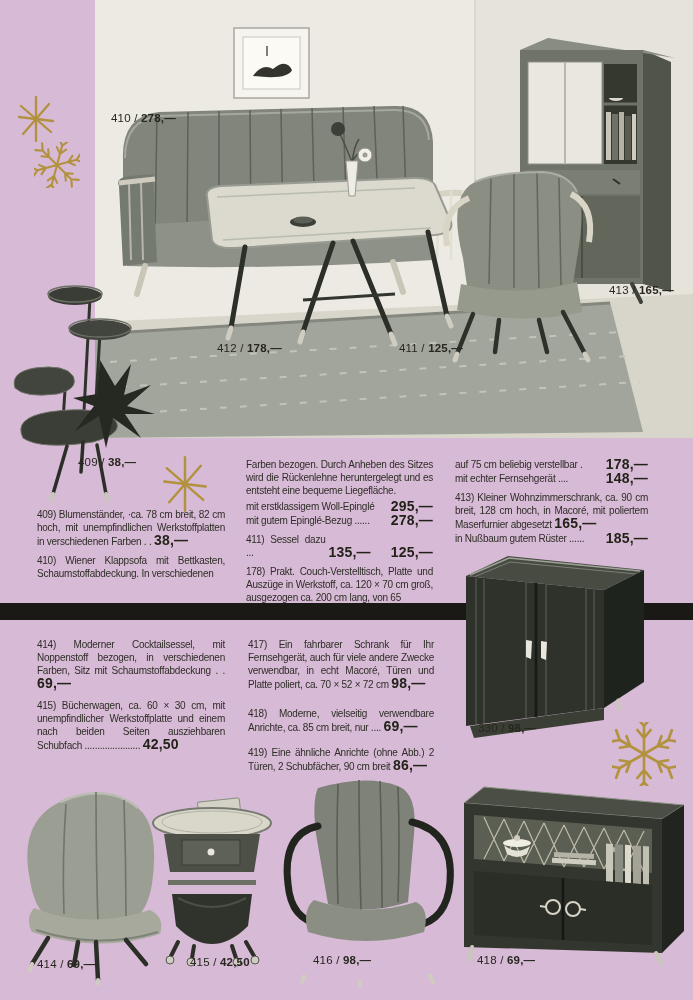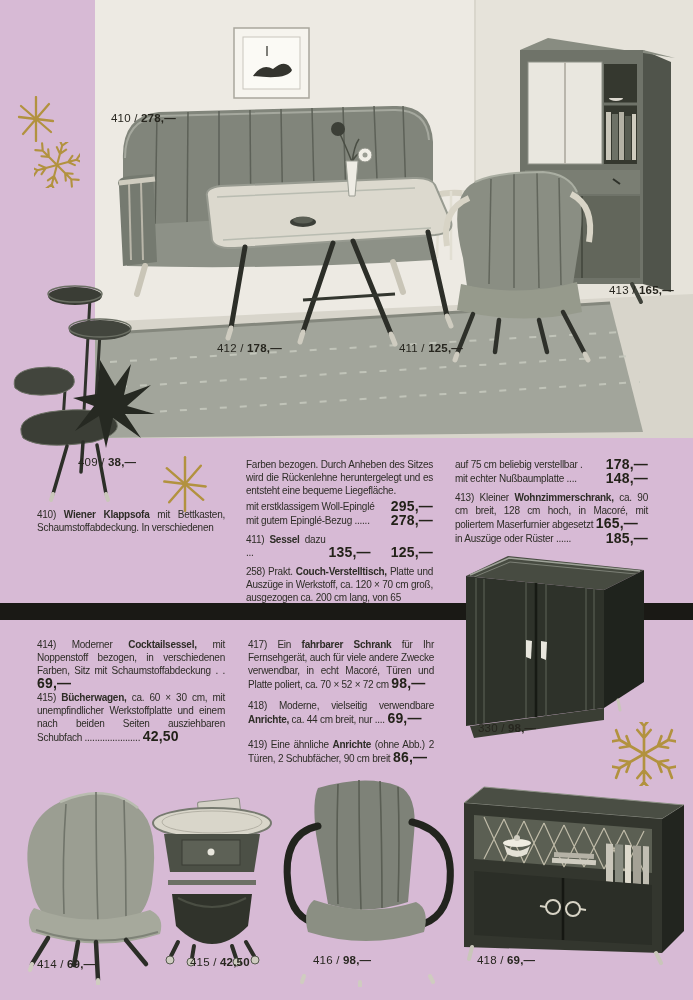--- a/index.html
+++ b/index.html
@@ -17,21 +17,21 @@
   .z3{z-index:3;}
   
   .plabel{
     position:absolute;z-index:5;white-space:nowrap;
     font-size:11.5px;color:#27261f;letter-spacing:.2px;
   }
   .plabel .pl-price{font-weight:700;}
   
   .col{position:absolute;text-align:justify;font-size:10px;line-height:13px;letter-spacing:-0.25px;color:#2e2d27;z-index:4;}
   .para{margin:0 0 6px 0;}
-  .b{font-weight:700;}
+  .b{font-weight:400;}
   .price{font-weight:700;font-size:14px;letter-spacing:.2px;white-space:nowrap;color:#232219;}
   .prow{display:flex;align-items:flex-end;margin:0 0 1px 0;}
   .prow .rlab{flex:0 1 auto;padding-right:3px;}
   .prow .price{margin-left:auto;}
   .gap{margin-top:6px;}
   .deco{position:absolute;z-index:4;}
 </style>
 </head>
 <body>
 
@@ -225,65 +225,66 @@
       <path d="M0 0 L0 -21 M0 -21 L-5 -27 M0 -21 L5 -27 M0 -12 L-5 -18 M0 -12 L5 -18"></path>
       <path transform="rotate(60)" d="M0 0 L0 -21 M0 -21 L-5 -27 M0 -21 L5 -27 M0 -12 L-5 -18 M0 -12 L5 -18"></path>
       <path transform="rotate(120)" d="M0 0 L0 -21 M0 -21 L-5 -27 M0 -21 L5 -27 M0 -12 L-5 -18 M0 -12 L5 -18"></path>
       <path transform="rotate(180)" d="M0 0 L0 -21 M0 -21 L-5 -27 M0 -21 L5 -27 M0 -12 L-5 -18 M0 -12 L5 -18"></path>
       <path transform="rotate(240)" d="M0 0 L0 -21 M0 -21 L-5 -27 M0 -21 L5 -27 M0 -12 L-5 -18 M0 -12 L5 -18"></path>
       <path transform="rotate(300)" d="M0 0 L0 -21 M0 -21 L-5 -27 M0 -21 L5 -27 M0 -12 L-5 -18 M0 -12 L5 -18"></path>
     </g>
   </svg>
 
   <div class="col" style="left:37px;top:508px;width:188px">
+    <p class="para"><span><span>409) </span><span class="b">Blumenständer,</span><span> ·ca. 78 cm breit, 82 cm hoch, mit unempfindlichen Werkstoffplatten in verschiedenen Farben . .  </span></span><span class="price">38,—</span></p>
     <p class="para"><span><span>410) </span><span class="b">Wiener Klappsofa</span><span> mit Bettkasten, Schaumstoffabdeckung. In verschiedenen</span></span></p>
   </div>
 
   <div class="col" style="left:246px;top:458px;width:187px">
     <p class="para" style="margin-bottom:3px"><span><span>Farben bezogen. Durch Anheben des Sitzes wird die Rückenlehne heruntergelegt und es entsteht eine bequeme Liegefläche.</span></span></p>
     <div class="prow">
       <span class="rlab">mit erstklassigem Woll-Epinglé</span>
       <span class="price">295,—</span>
     </div>
     <div class="prow">
       <span class="rlab">mit gutem Epinglé-Bezug ......</span>
       <span class="price">278,—</span>
     </div>
     <div class="prow gap">
       <span class="rlab"><span>411) </span><span class="b">Sessel</span><span> dazu  ...</span></span>
       <span class="price">135,—</span>
       <span class="price" style="margin-left:20px">125,—</span>
     </div>
-    <p class="para gap"><span><span>258) Prakt. </span><span class="b">Couch-Verstelltisch,</span><span> Platte und Auszüge in Werkstoff, ca. 120 × 70 cm groß, ausgezogen ca. 200 cm lang, von 65</span></span></p>
+    <p class="para gap"><span><span>178) Prakt. </span><span class="b">Couch-Verstelltisch,</span><span> Platte und Auszüge in Werkstoff, ca. 120 × 70 cm groß, ausgezogen ca. 200 cm lang, von 65</span></span></p>
   </div>
 
   <div class="col" style="left:455px;top:458px;width:193px">
     <div class="prow">
       <span class="rlab">auf 75 cm beliebig verstellbar .</span>
       <span class="price">178,—</span>
     </div>
     <div class="prow">
-      <span class="rlab">mit echter Nußbaumplatte ....</span>
+      <span class="rlab">mit echter Fernsehgerät ....</span>
       <span class="price">148,—</span>
     </div>
     <p class="para gap" style="margin-bottom:1px"><span><span>413) Kleiner </span><span class="b">Wohnzimmerschrank,</span><span> ca. 90 cm breit, 128 cm hoch, in Macoré, mit poliertem Maserfurnier abgesetzt  </span></span><span class="price">165,—</span></p>
     <div class="prow">
-      <span class="rlab">in Auszüge oder Rüster ......</span>
+      <span class="rlab">in Nußbaum gutem Rüster ......</span>
       <span class="price">185,—</span>
     </div>
   </div>
 
   <div class="col" style="left:37px;top:638px;width:188px">
-    <p class="para" style="margin-bottom:0"><span><span>414) Moderner </span><span class="b">Cocktailsessel,</span><span> mit Noppenstoff bezogen, in verschiedenen Farben, Sitz mit Schaumstoffabdeckung . .  </span></span><span class="price">69,—</span></p>
+    <p class="para" style="margin-bottom:8px"><span><span>414) Moderner </span><span class="b">Cocktailsessel,</span><span> mit Noppenstoff bezogen, in verschiedenen Farben, Sitz mit Schaumstoffabdeckung . .  </span></span><span class="price">69,—</span></p>
     <p class="para" style="margin-bottom:8px"><span><span>415) </span><span class="b">Bücherwagen,</span><span> ca. 60 × 30 cm, mit unempfindlicher Werkstoffplatte und einem nach beiden Seiten ausziehbaren Schubfach ......................  </span></span><span class="price">42,50</span></p>
   </div>
 
   <div class="col" style="left:248px;top:638px;width:186px">
-    <p class="para" style="margin-bottom:8px"><span><span>417) Ein </span><span class="b">fahrbarer Schrank</span><span> für Ihr Fernsehgerät, auch für viele andere Zwecke verwendbar, in echt Macoré, Türen und Platte poliert, ca. 70 × 52 × 72 cm  </span></span><span class="price">98,—</span></p>
-    <p class="para" style="margin-bottom:12px"><span><span>418) Moderne, vielseitig verwendbare </span><span class="b">Anrichte,</span><span> ca. 44 cm breit, nur ....  </span></span><span class="price">69,—</span></p>
+    <p class="para" style="margin-bottom:16px"><span><span>417) Ein </span><span class="b">fahrbarer Schrank</span><span> für Ihr Fernsehgerät, auch für viele andere Zwecke verwendbar, in echt Macoré, Türen und Platte poliert, ca. 70 × 52 × 72 cm  </span></span><span class="price">98,—</span></p>
+    <p class="para" style="margin-bottom:12px"><span><span>418) Moderne, vielseitig verwendbare </span><span class="b">Anrichte,</span><span> ca. 85 cm breit, nur ....  </span></span><span class="price">69,—</span></p>
     <p class="para"><span><span>419) Eine ähnliche </span><span class="b">Anrichte</span><span> (ohne Abb.) 2 Türen, 2 Schubfächer, 90 cm breit  </span></span><span class="price">86,—</span></p>
   </div>
 
   <div class="photo z2" style="left:452px;top:540px;width:200px;height:200px">
     <svg viewBox="0 0 200 200">
       <polygon points="14,36 56,16 192,30 152,50" fill="#474b41"></polygon>
       <polyline points="18,35 57,18 188,31" fill="none" stroke="#9fa399" stroke-width="1.5"></polyline>
       <polyline points="22,37 58,22 184,34" fill="none" stroke="#7c8076" stroke-width="1"></polyline>
       <polygon points="152,50 192,30 192,142 152,168" fill="#1f231d"></polygon>
       <polygon points="14,36 152,50 152,168 14,186" fill="#2e322a"></polygon>

